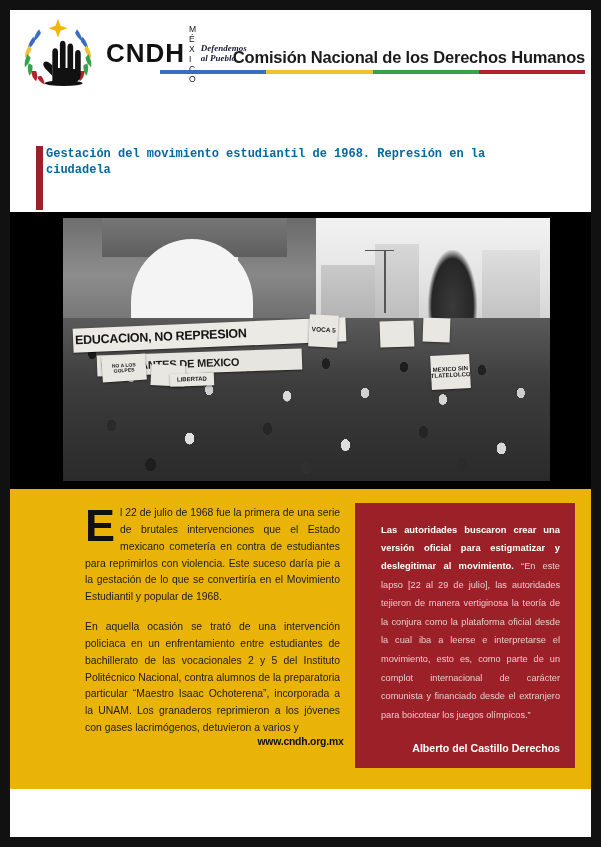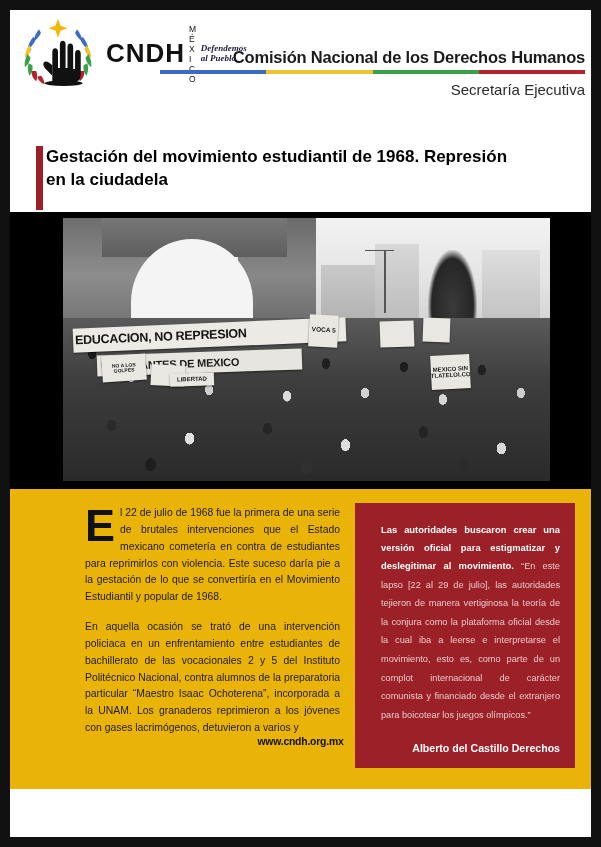--- a/index.html
+++ b/index.html
@@ -111,24 +111,24 @@
   }
   .title-accent {
     position: absolute;
     left: 26px;
     top: 8px;
     width: 7px;
     height: 64px;
     background: #9c2027;
   }
   .doc-title {
-    font-family: Liberation Sans, sans-serif;
-    font-weight: bold;
-    font-size: 17px;
-    color: #000000;
+    font-family: Liberation Mono, monospace;
+    font-weight: bold;
+    font-size: 12px;
+    color: #0369a1;
     line-height: 1.35;
     margin: 0 0 0 0;
     max-width: 470px;
   }
   .doc-date {
     font-family: "Liberation Sans", sans-serif;
     font-size: 10.5px;
     color: #3c3c3c;
     margin-top: 17px;
   }
@@ -422,21 +422,20 @@
     </div>
 
     <div class="header-titles">
       <div class="org-name">Comisión Nacional de los Derechos Humanos</div>
       <div class="color-bar">
         <span style="background:#3b6cc4"></span>
         <span style="background:#f2c12e"></span>
         <span style="background:#3aa14b"></span>
         <span style="background:#b3232b"></span>
       </div>
-      <div class="sub-name">Secretaría Ejecutiva</div>
     </div>
   </div>
 
   <div class="title-block">
     <div class="title-accent"></div>
     <h1 class="doc-title">Gestación del movimiento estudiantil de 1968. Represión en la ciudadela</h1>
   </div>
 
   <div class="photo-band">
     <div class="photo">

